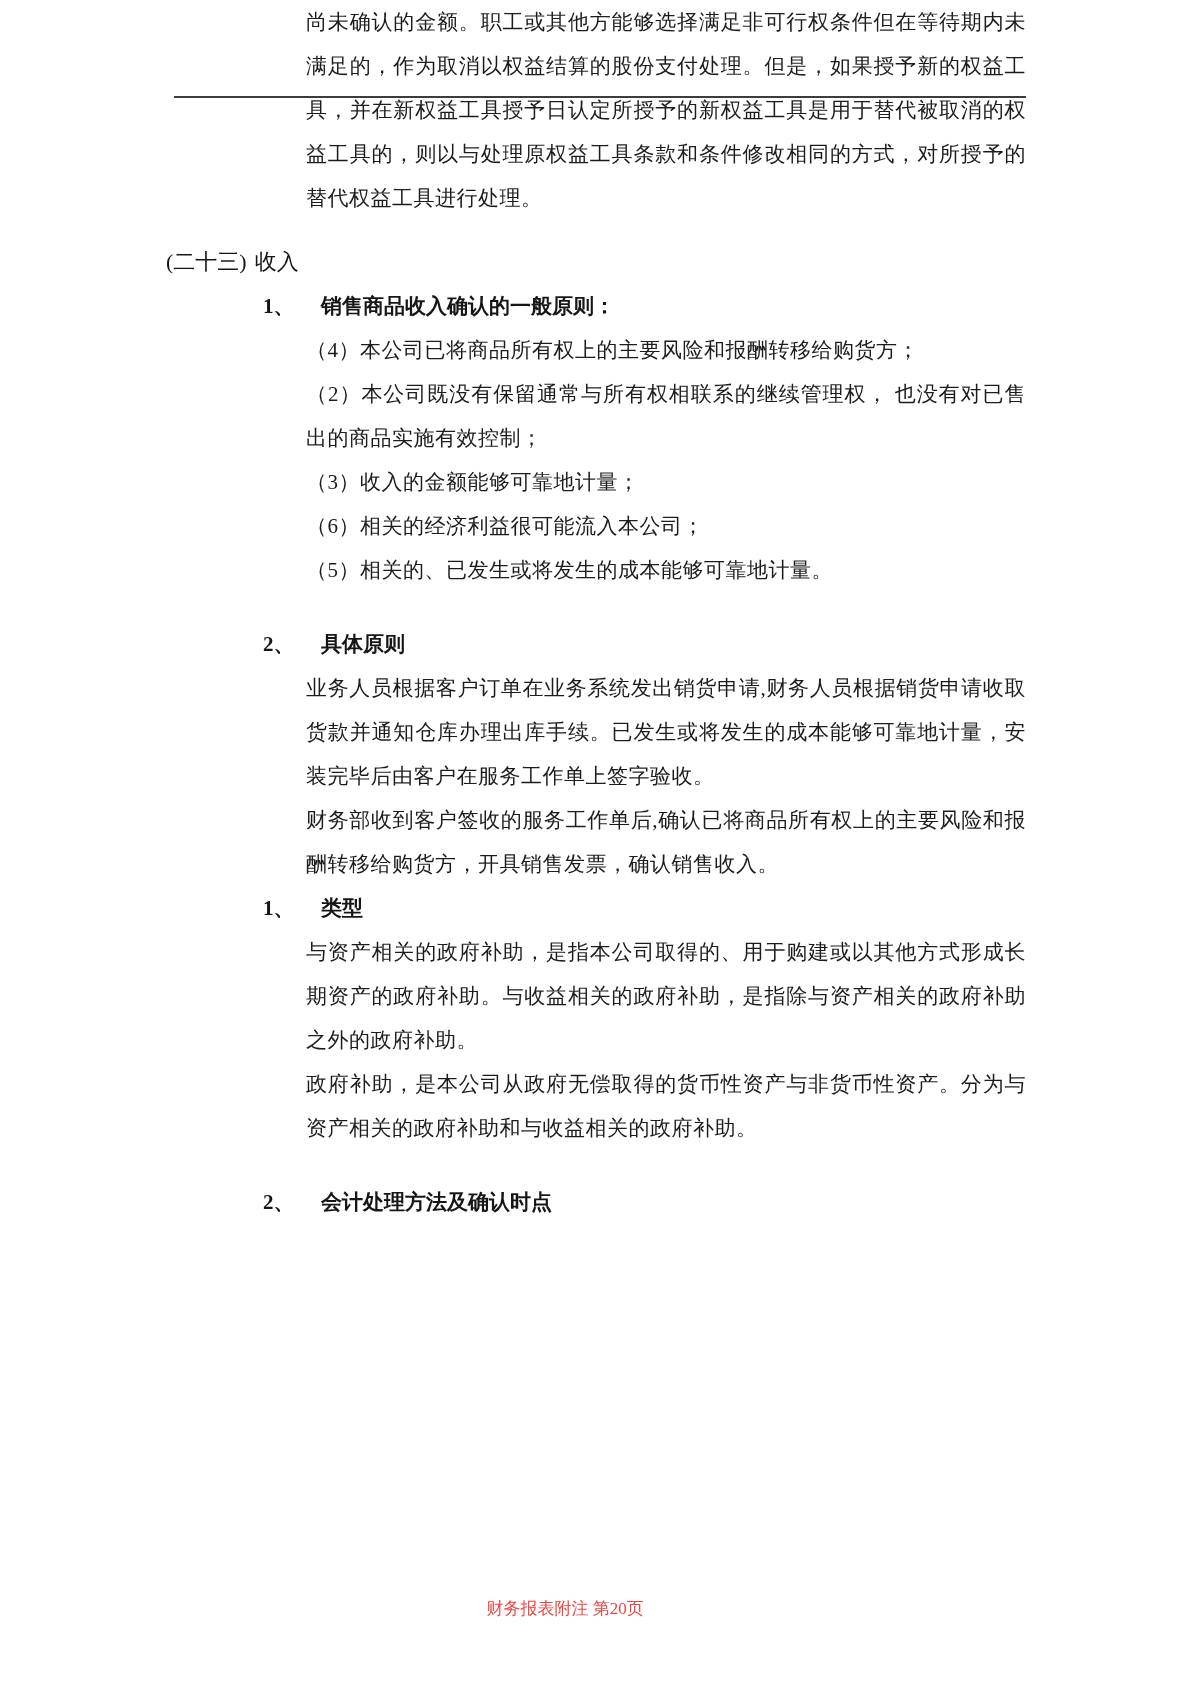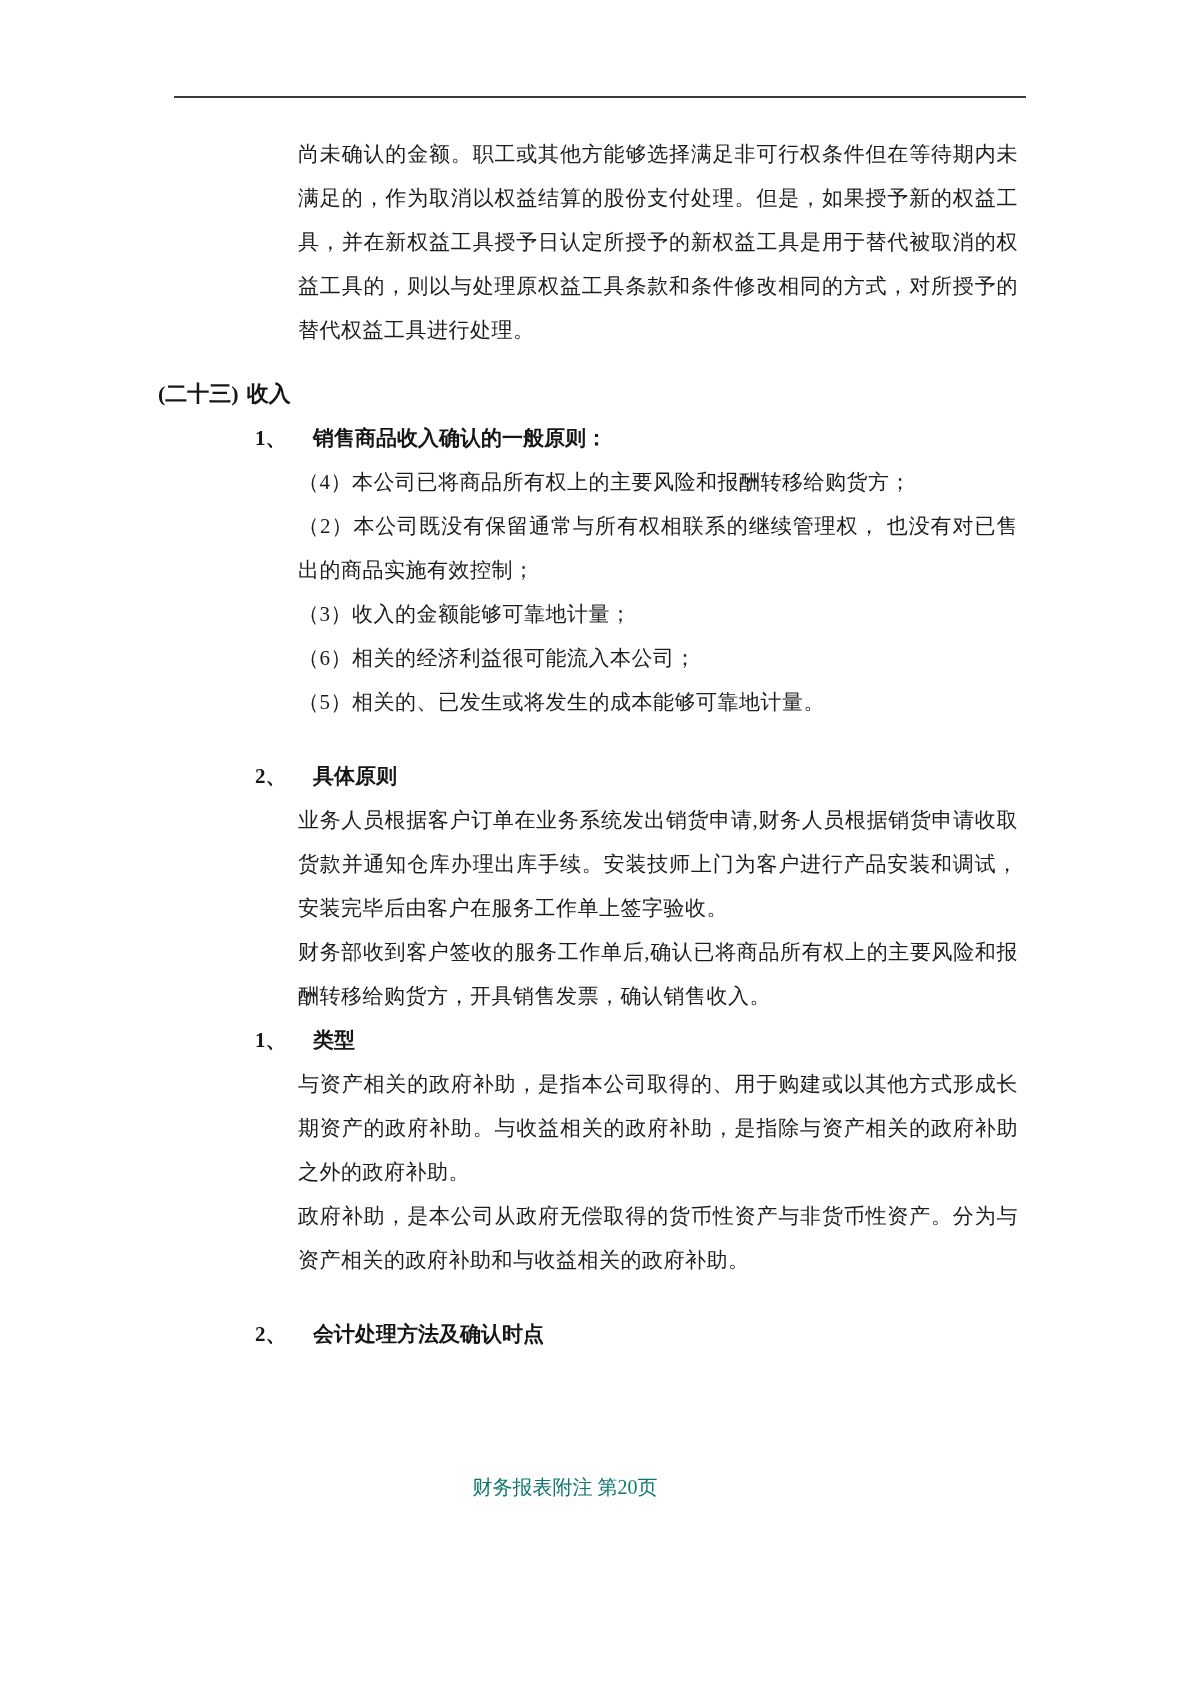--- a/index.html
+++ b/index.html
@@ -19,36 +19,35 @@
   .header-rule {
     position: absolute;
     top: 96px;
     left: 174px;
     width: 852px;
     height: 0;
     border-top: 2px solid #3c3c3c;
   }
   .content {
     position: absolute;
-    left: 158px;
+    left: 166px;
     top: 0;
     width: 862px;
-    padding-top: 132px;
   }
   p.body {
     margin: 0 0 0 140px;
     width: 720px;
     font-size: 21px;
     line-height: 44px;
     text-align: justify;
     letter-spacing: 0.5px;
   }
   .sec-heading {
     margin-top: 20px;
-    font-weight: 700;
+    font-weight: 400;
     font-size: 22px;
     line-height: 44px;
     color: #161616;
   }
   .sec-heading .sec-title {
     margin-left: 8px;
   }
   .sub-heading {
     display: flex;
     margin-left: 97px;
@@ -59,27 +58,27 @@
   }
   .sub-heading .sub-num {
     width: 58px;
     flex: 0 0 58px;
   }
   .sub-heading.spaced {
     margin-top: 30px;
   }
   .footer {
     position: absolute;
-    top: 1472px;
+    top: 1594px;
     left: 0;
     right: 70px;
     text-align: center;
-    font-size: 20px;
+    font-size: 17px;
     line-height: 30px;
-    color: #0f766e;
+    color: #ef4444;
   }
 </style>
 </head>
 <body>
 
 <div class="page">
 
   <div class="header-rule"></div>
 
   <div class="content">
@@ -99,21 +98,21 @@
     <p class="body">（2）本公司既没有保留通常与所有权相联系的继续管理权， 也没有对已售出的商品实施有效控制；</p>
     <p class="body">（3）收入的金额能够可靠地计量；</p>
     <p class="body">（6）相关的经济利益很可能流入本公司；</p>
     <p class="body">（5）相关的、已发生或将发生的成本能够可靠地计量。</p>
 
     <div class="sub-heading spaced">
       <span class="sub-num">2、</span>
       <span class="sub-title">具体原则</span>
     </div>
 
-    <p class="body">业务人员根据客户订单在业务系统发出销货申请,财务人员根据销货申请收取货款并通知仓库办理出库手续。安装技师上门为客户进行产品安装和调试，安装完毕后由客户在服务工作单上签字验收。</p>
+    <p class="body">业务人员根据客户订单在业务系统发出销货申请,财务人员根据销货申请收取货款并通知仓库办理出库手续。已发生或将发生的成本能够可靠地计量，安装完毕后由客户在服务工作单上签字验收。</p>
     <p class="body">财务部收到客户签收的服务工作单后,确认已将商品所有权上的主要风险和报酬转移给购货方，开具销售发票，确认销售收入。</p>
 
 
     <div class="sub-heading">
       <span class="sub-num">1、</span>
       <span class="sub-title">类型</span>
     </div>
 
     <p class="body">与资产相关的政府补助，是指本公司取得的、用于购建或以其他方式形成长期资产的政府补助。与收益相关的政府补助，是指除与资产相关的政府补助之外的政府补助。</p>
     <p class="body">政府补助，是本公司从政府无偿取得的货币性资产与非货币性资产。分为与资产相关的政府补助和与收益相关的政府补助。</p>

